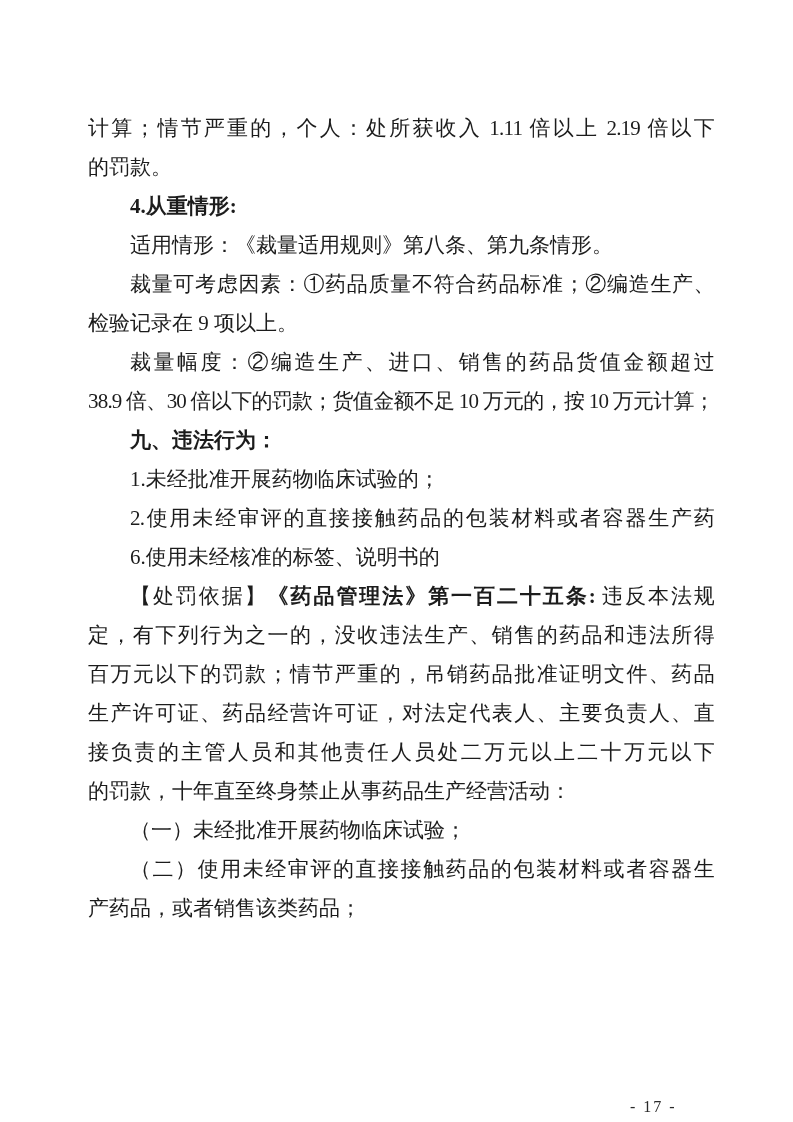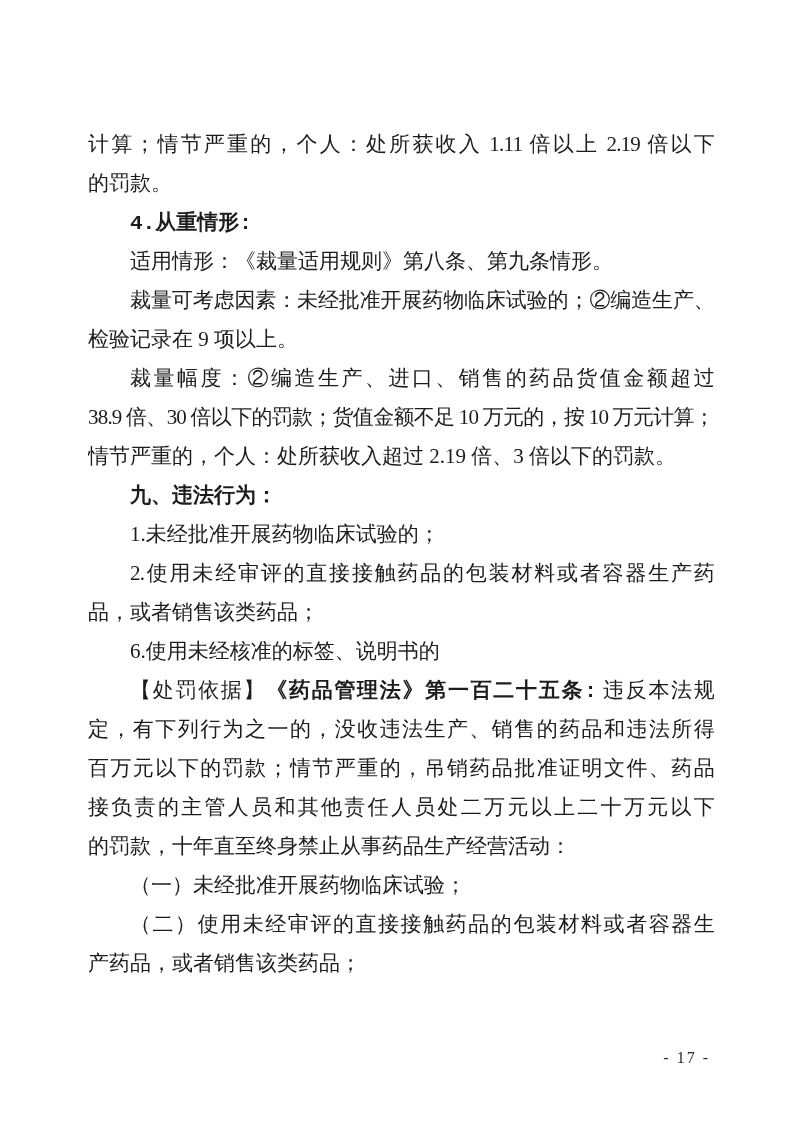--- a/index.html
+++ b/index.html
@@ -15,76 +15,74 @@
     background: #ffffff;
     overflow: hidden;
     font-family: "Liberation Serif", serif;
     color: #1c1c1c;
   }
   .textblock {
     position: absolute;
     left: 88px;
     top: 109px;
     width: 626px;
-    margin-top: 16px;
   }
   .line {
     height: 39px;
     line-height: 39px;
     font-size: 21px;
     overflow: hidden;
   }
   .line.indent {
     text-indent: 42px;
   }
   .line.fill {
     text-align: justify;
     text-align-last: justify;
     letter-spacing: -0.8px;
   }
   .seg-bold {
     font-weight: 700;
-    font-family: Liberation Mono, monospace;
+    font-family: Liberation Serif, serif;
   }
   .page-number {
     position: absolute;
     left: 630px;
-    top: 1047px;
+    top: 1096px;
     width: 80px;
     height: 22px;
     line-height: 22px;
     font-size: 16px;
     letter-spacing: 2px;
-    text-align: right;
+    text-align: left;
     color: #2a2a2a;
     font-family: "Liberation Serif", serif;
   }
 </style>
 </head>
 <body>
 
 <div class="page">
   <div class="textblock">
       <div class="line fill"><span class="seg-regular">计算；情节严重的，个人：处所获收入 1.11 倍以上 2.19 倍以下</span></div>
       <div class="line"><span class="seg-regular">的罚款。</span></div>
       <div class="line indent"><span class="seg-bold">4.从重情形:</span></div>
       <div class="line indent"><span class="seg-regular">适用情形：《裁量适用规则》第八条、第九条情形。</span></div>
-      <div class="line indent fill"><span class="seg-regular">裁量可考虑因素：未经批准开展药物临床试验的；②编造生产、</span></div>
+      <div class="line indent fill"><span class="seg-regular">裁量可考虑因素：①药品质量不符合药品标准；②编造生产、</span></div>
       <div class="line"><span class="seg-regular">检验记录在 9 项以上。</span></div>
       <div class="line indent fill"><span class="seg-regular">裁量幅度：②编造生产、进口、销售的药品货值金额超过</span></div>
       <div class="line fill"><span class="seg-regular">38.9 倍、30 倍以下的罚款；货值金额不足 10 万元的，按 10 万元计算；</span></div>
-      <div class="line"><span class="seg-regular">情节严重的，个人：处所获收入超过 2.19 倍、3 倍以下的罚款。</span></div>
       <div class="line indent"><span class="seg-bold">九、违法行为：</span></div>
       <div class="line indent"><span class="seg-regular">1.未经批准开展药物临床试验的；</span></div>
       <div class="line indent fill"><span class="seg-regular">2.使用未经审评的直接接触药品的包装材料或者容器生产药</span></div>
-      <div class="line"><span class="seg-regular">品，或者销售该类药品；</span></div>
       <div class="line indent"><span class="seg-regular">6.使用未经核准的标签、说明书的</span></div>
       <div class="line indent fill"><span class="seg-regular">【处罚依据】</span><span class="seg-bold">《药品管理法》第一百二十五条:</span><span class="seg-regular"> 违反本法规</span></div>
       <div class="line fill"><span class="seg-regular">定，有下列行为之一的，没收违法生产、销售的药品和违法所得</span></div>
       <div class="line fill"><span class="seg-regular">百万元以下的罚款；情节严重的，吊销药品批准证明文件、药品</span></div>
+      <div class="line fill"><span class="seg-regular">生产许可证、药品经营许可证，对法定代表人、主要负责人、直</span></div>
       <div class="line fill"><span class="seg-regular">接负责的主管人员和其他责任人员处二万元以上二十万元以下</span></div>
       <div class="line"><span class="seg-regular">的罚款，十年直至终身禁止从事药品生产经营活动：</span></div>
       <div class="line indent"><span class="seg-regular">（一）未经批准开展药物临床试验；</span></div>
       <div class="line indent fill"><span class="seg-regular">（二）使用未经审评的直接接触药品的包装材料或者容器生</span></div>
       <div class="line"><span class="seg-regular">产药品，或者销售该类药品；</span></div>
     </div>
   <div class="page-number">- 17 -</div>
 </div>
 
 </body></html>

